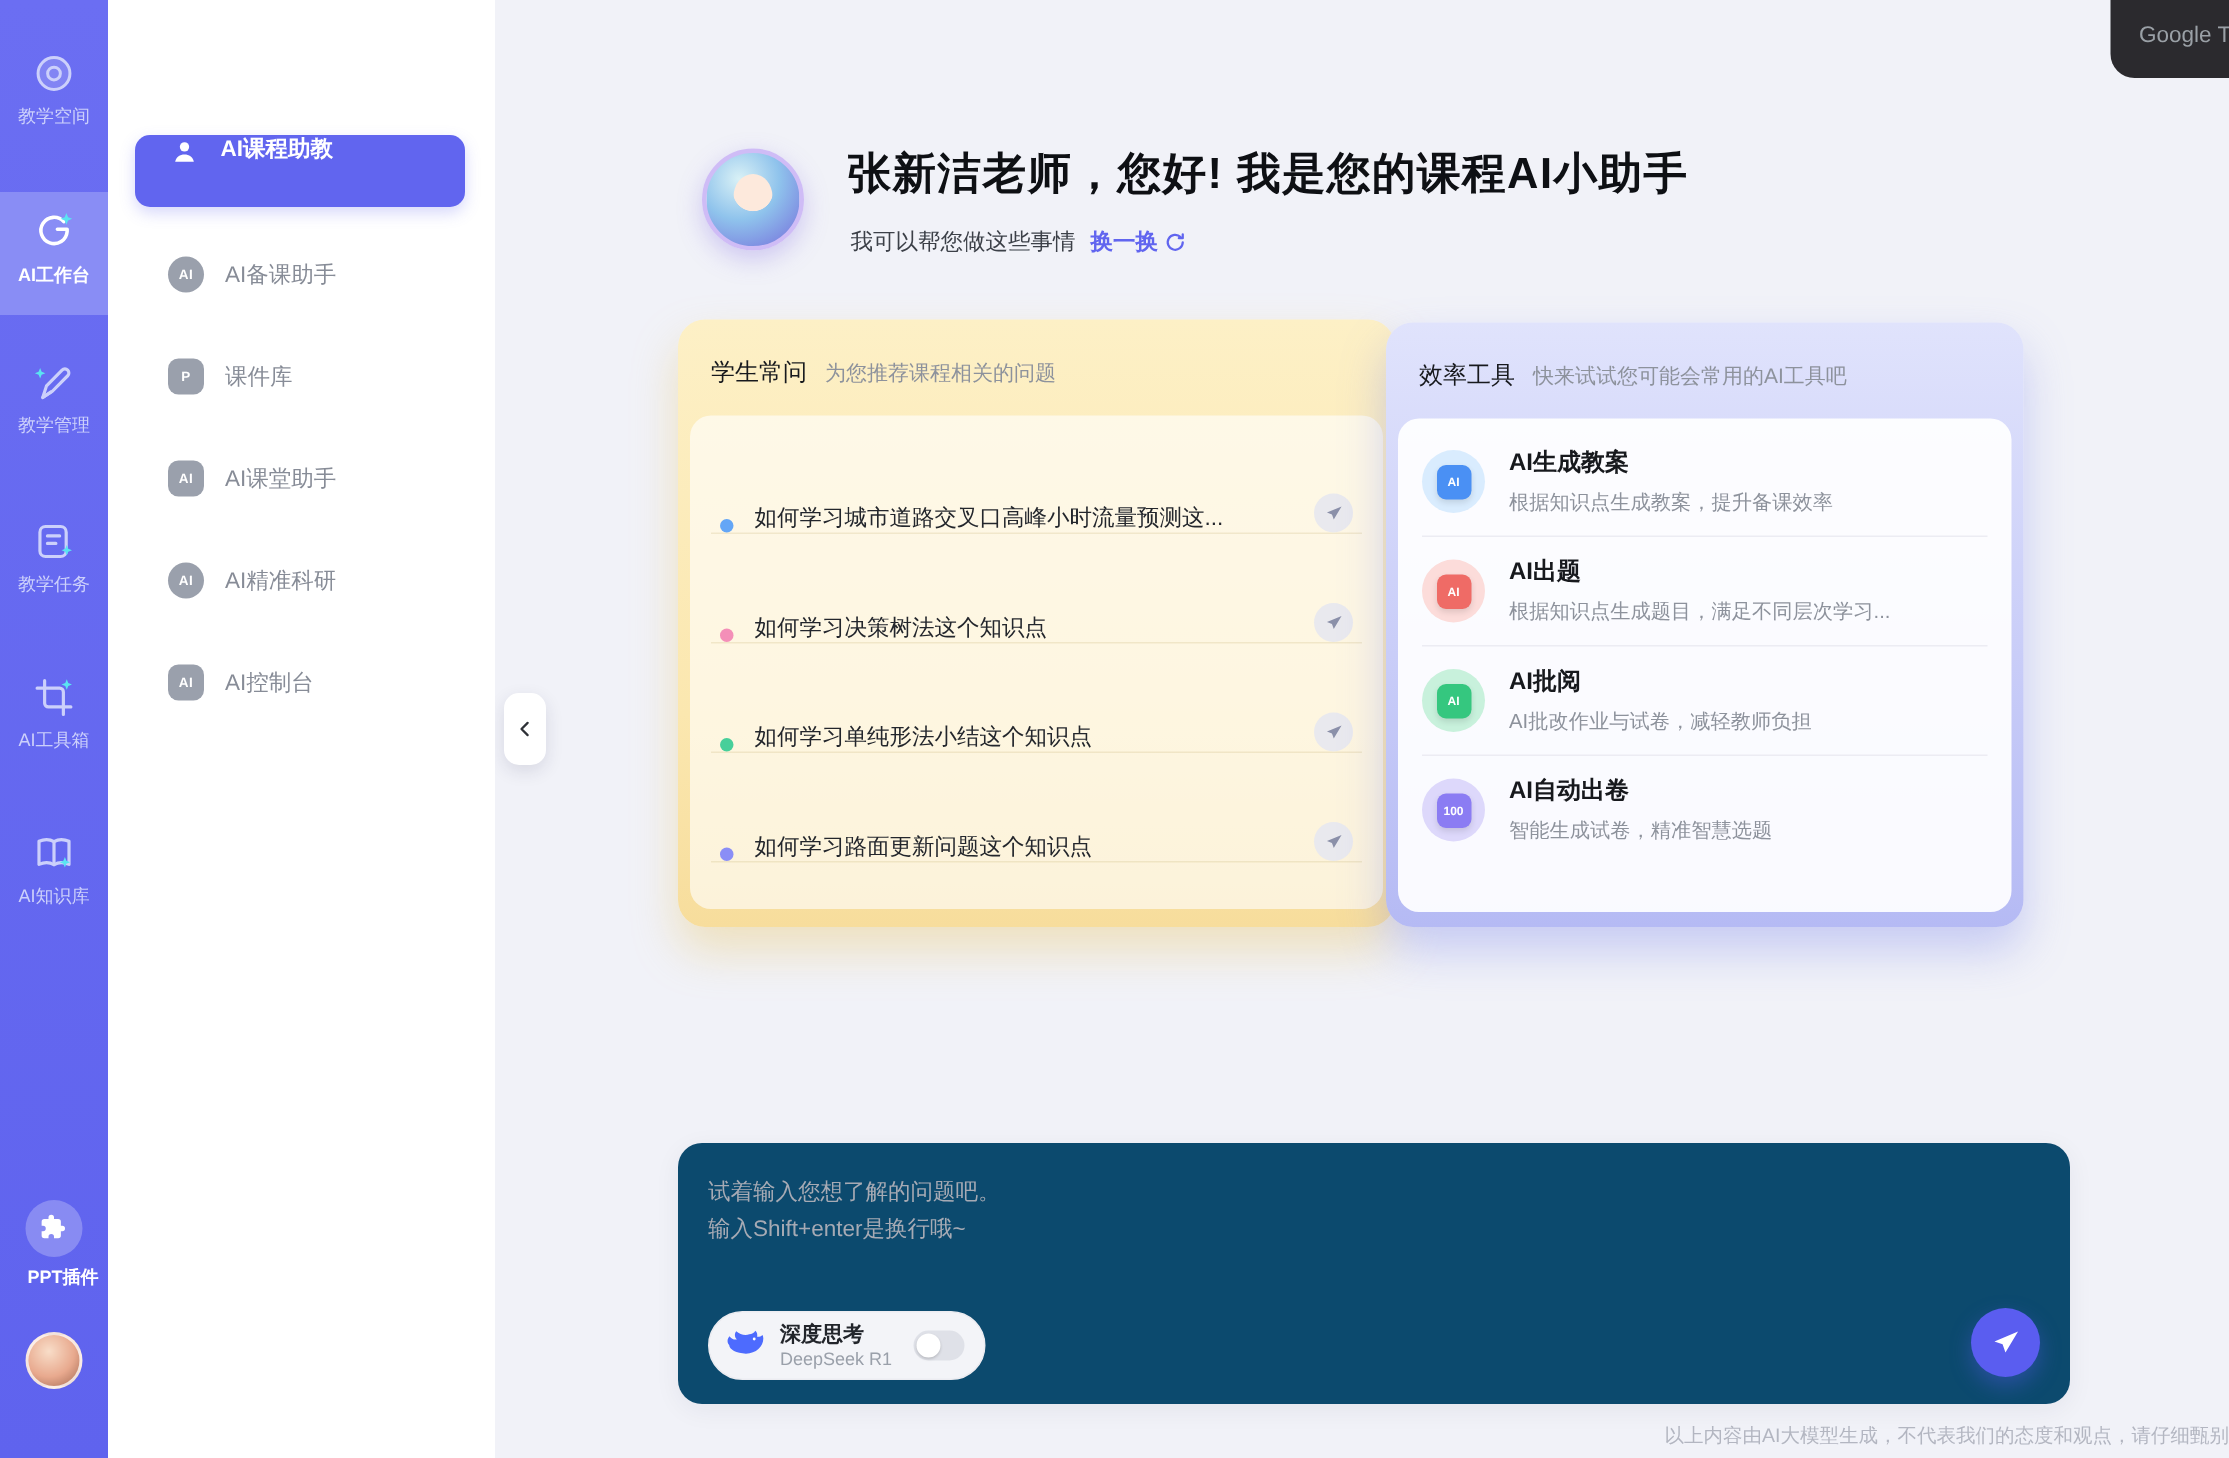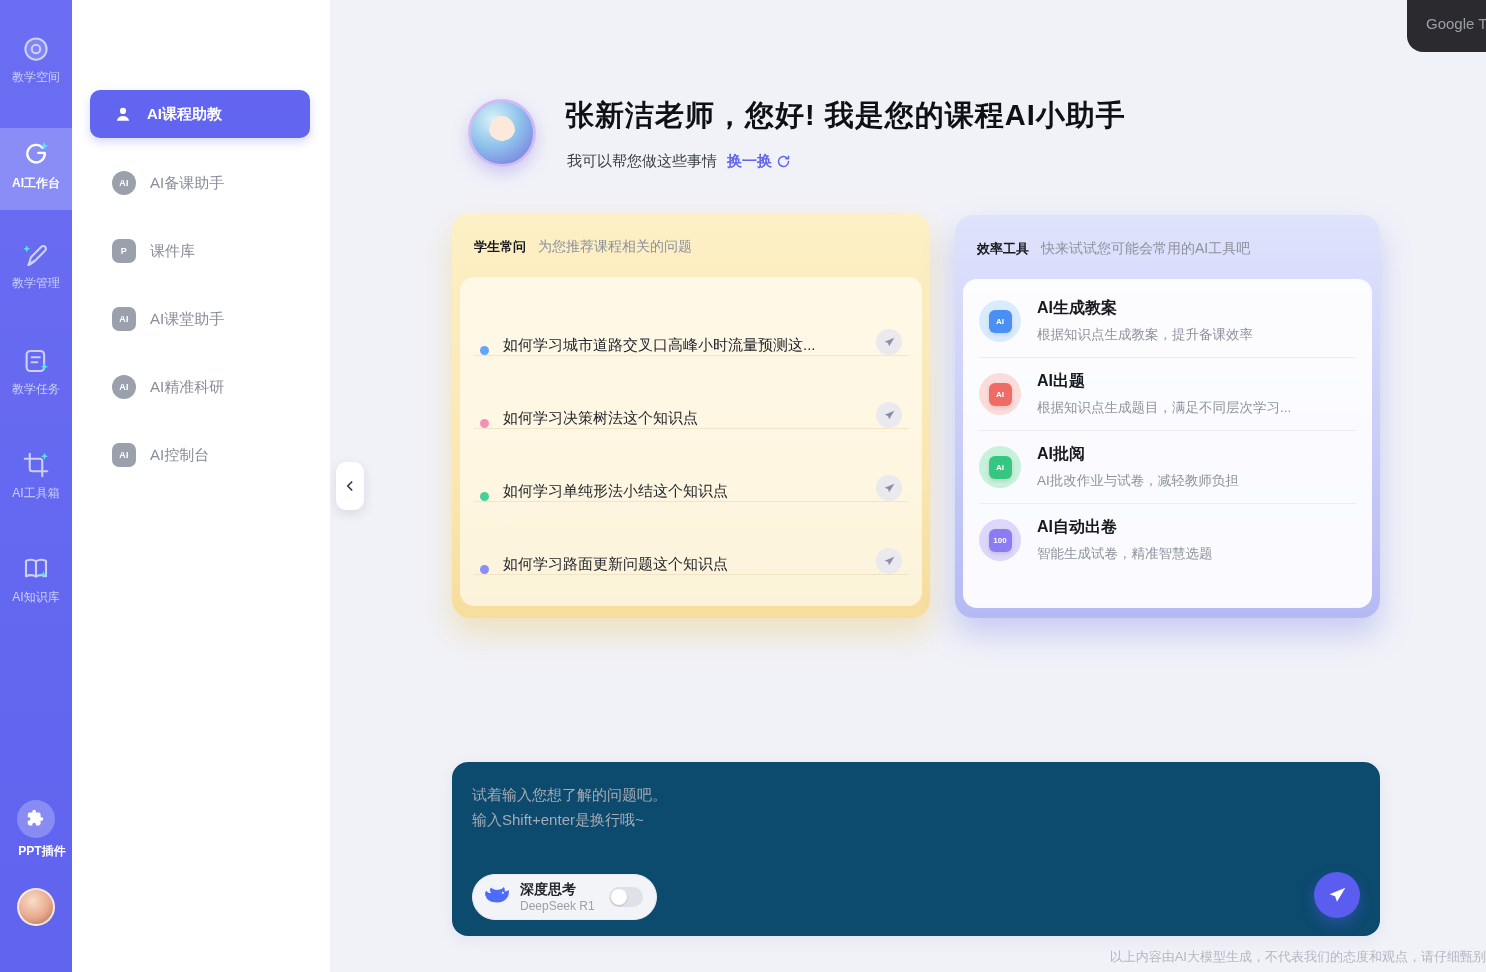--- a/index.html
+++ b/index.html
@@ -18,21 +18,21 @@
     background:radial-gradient(circle at 40% 32%,#f8ddc8,#e8a98e 55%,#a96f58 95%);border:2px solid rgba(255,255,255,.75);box-sizing:border-box;cursor:pointer;}
 
   
   .sidebar{position:absolute;left:72px;top:0;width:258px;height:972px;background:#ffffff;z-index:5;}
   .course-row{position:absolute;left:20px;top:20px;width:222px;height:44px;display:flex;align-items:center;cursor:pointer;}
   .course-icon{width:34px;height:34px;border-radius:50%;background:linear-gradient(145deg,#f87d7d,#ef5a5a);display:flex;align-items:center;justify-content:center;flex:none;}
   .course-icon svg{width:19px;height:19px;}
   .course-title{font-size:15px;font-weight:bold;color:#17191d;margin-left:10px;flex:1;}
   .sort-chevrons{width:16px;height:22px;flex:none;}
   .menu-selected{position:absolute;left:18px;top:90px;width:220px;height:48px;border-radius:10px;background:#6165ef;color:#fff;
-    display:flex;align-items:center;gap:13px;padding-left:22px;box-sizing:border-box;font-size:15px;font-weight:bold;cursor:pointer;box-shadow:0 4px 10px rgba(97,101,239,.25);}
+    display:flex;align-items:flex-start;gap:13px;padding-left:22px;box-sizing:border-box;font-size:15px;font-weight:bold;cursor:pointer;box-shadow:0 4px 10px rgba(97,101,239,.25);}
   .menu-selected svg{width:22px;height:22px;flex:none;}
   .menu-item{position:absolute;left:18px;width:220px;height:40px;display:flex;align-items:center;gap:14px;padding-left:22px;box-sizing:border-box;
     color:#878c97;font-size:15px;cursor:pointer;}
   .mi{width:24px;height:24px;border-radius:7px;background:#9aa0ac;color:#fff;font-size:9px;font-weight:bold;
     display:flex;align-items:center;justify-content:center;flex:none;letter-spacing:.3px;}
   .mi.round{border-radius:50%;}
 
   
   .collapse-btn{position:absolute;left:336px;top:462px;width:28px;height:48px;background:#fff;border-radius:10px;
     box-shadow:0 4px 12px rgba(30,35,70,.12);display:flex;align-items:center;justify-content:center;cursor:pointer;z-index:4;}
@@ -47,32 +47,32 @@
   .greet-sub-row{position:absolute;left:567px;top:152px;display:flex;align-items:center;gap:10px;}
   .greet-sub{font-size:15px;color:#3c4048;}
   .refresh-btn{display:flex;align-items:center;gap:4px;color:#6165ef;font-size:15px;font-weight:bold;cursor:pointer;}
   .refresh-btn svg{width:15px;height:15px;}
 
   
   .faq-card{position:absolute;left:452px;top:213px;width:478px;height:405px;border-radius:18px;
     background:linear-gradient(180deg,#fdf0c6 0%,#fbe7af 65%,#f7dd9c 100%);
     box-shadow:0 16px 30px rgba(233,196,96,.38);}
   .card-head{position:absolute;left:22px;top:25px;display:flex;align-items:baseline;gap:12px;white-space:nowrap;}
-  .card-title{font-size:13px;font-weight:bold;color:#17191d;}
+  .card-title{font-size:16px;font-weight:normal;color:#17191d;}
   .card-sub{font-size:14px;color:#8d929c;}
   .faq-panel{position:absolute;left:8px;right:8px;top:64px;bottom:12px;background:rgba(255,255,255,.62);border-radius:14px;
     padding:6px 14px;box-sizing:border-box;}
   .q-row{height:72px;display:flex;align-items:flex-end;border-bottom:1px solid rgba(175,150,70,.16);padding:0 6px;cursor:pointer;}
   .q-dot{width:9px;height:9px;border-radius:50%;margin-right:14px;flex:none;}
   .q-text{flex:1;font-size:15px;color:#23262c;white-space:nowrap;overflow:hidden;}
   .q-send{width:26px;height:26px;border-radius:50%;background:#e9e9ee;display:flex;align-items:center;justify-content:center;flex:none;cursor:pointer;}
   .q-send svg{width:13px;height:13px;}
 
   
-  .tools-card{position:absolute;left:955px;top:215px;width:425px;height:403px;border-radius:18px;
+  .tools-card{position:absolute;left:924px;top:215px;width:425px;height:403px;border-radius:18px;
     background:linear-gradient(180deg,#e0e3fc 0%,#c9cdf8 55%,#b5baf4 100%);
     box-shadow:0 16px 30px rgba(140,150,235,.42);}
   .tools-panel{position:absolute;left:8px;right:8px;top:64px;bottom:10px;background:rgba(255,255,255,.92);border-radius:14px;
     padding:6px 16px;box-sizing:border-box;}
   .t-row{height:72px;display:flex;align-items:center;gap:16px;border-bottom:1px solid #ececf3;cursor:pointer;}
   .t-row:last-child{border-bottom:none;}
   .t-icon{width:42px;height:42px;border-radius:50%;display:flex;align-items:center;justify-content:center;flex:none;}
   .t-badge{width:23px;height:23px;border-radius:6px;color:#fff;font-size:8px;font-weight:bold;display:flex;align-items:center;justify-content:center;
     box-shadow:0 2px 4px rgba(0,0,0,.12);}
   .t-info{min-width:0;}

